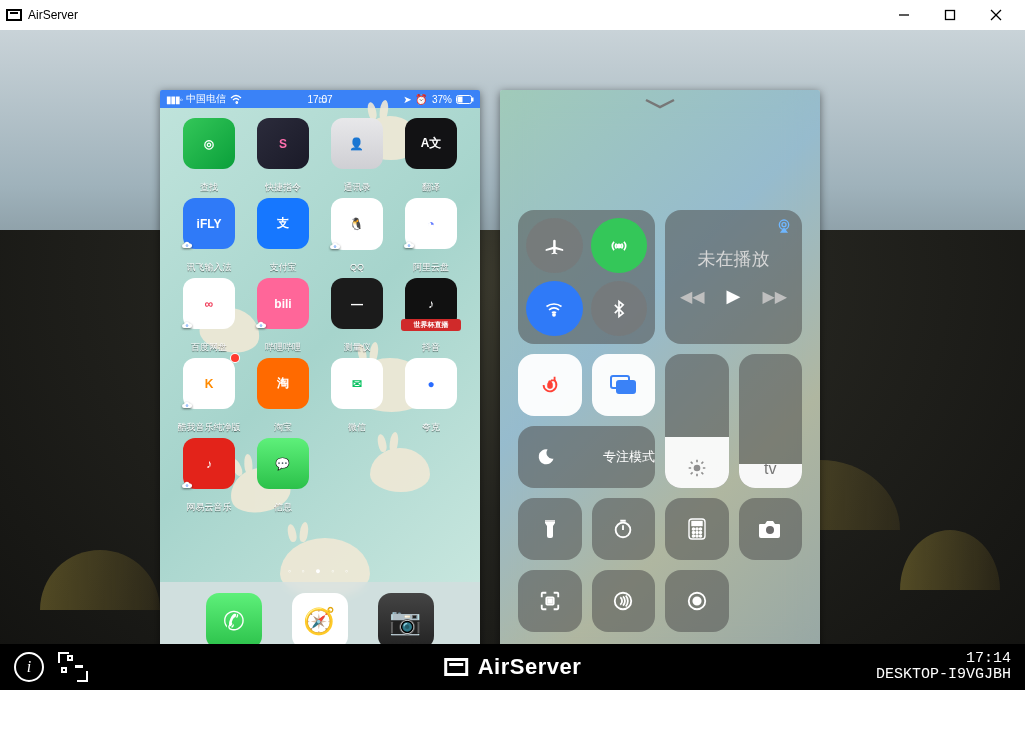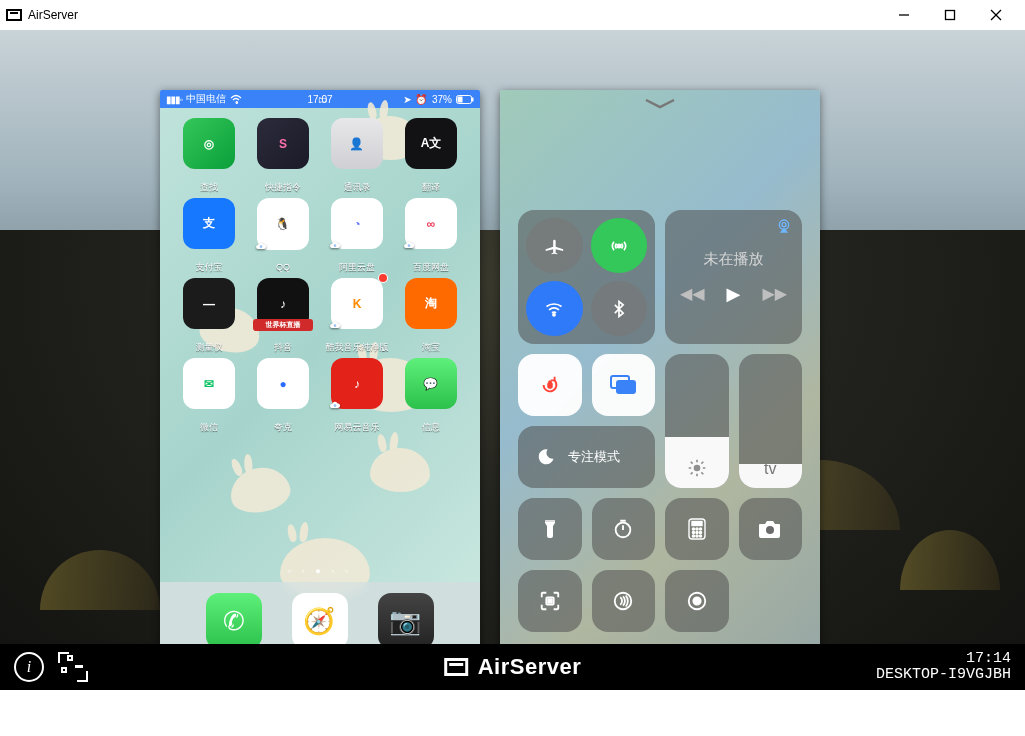--- a/index.html
+++ b/index.html
@@ -158,20 +158,29 @@
         </div>
         <div class="appcell">
           <div class="appicon" style="background: linear-gradient(rgb(232, 232, 234), rgb(207, 207, 212)); color: rgb(136, 136, 136);">👤</div>
           <div class="applabel">通讯录</div>
         </div>
         <div class="appcell">
           <div class="appicon" style="background: rgb(18, 18, 20);">A文</div>
           <div class="applabel">翻译</div>
         </div>
         <div class="appcell">
+          <div class="appicon" style="background: rgb(47, 122, 248);">iFLY<span class="cloud">
+              <svg viewBox="0 0 24 24" fill="#fff">
+                <path d="M6 18a4 4 0 010-8 6 6 0 0111.3-1A4.5 4.5 0 0118 18H6z"></path>
+                <path d="M12 10v5m0 0l-2-2m2 2l2-2" stroke="#3a82f7" stroke-width="1.4" fill="none"></path>
+              </svg>
+            </span></div>
+          <div class="applabel">讯飞输入法</div>
+        </div>
+        <div class="appcell">
           <div class="appicon" style="background: rgb(22, 119, 255);">支</div>
           <div class="applabel">支付宝</div>
         </div>
         <div class="appcell">
           <div class="appicon" style="background: rgb(255, 255, 255); color: rgb(0, 0, 0);">🐧<span class="cloud">
               <svg viewBox="0 0 24 24" fill="#fff">
                 <path d="M6 18a4 4 0 010-8 6 6 0 0111.3-1A4.5 4.5 0 0118 18H6z"></path>
                 <path d="M12 10v5m0 0l-2-2m2 2l2-2" stroke="#3a82f7" stroke-width="1.4" fill="none"></path>
               </svg>
             </span></div>
@@ -187,20 +196,29 @@
           <div class="applabel">阿里云盘</div>
         </div>
         <div class="appcell">
           <div class="appicon" style="background: rgb(255, 255, 255); color: rgb(239, 62, 91);">∞<span class="cloud">
               <svg viewBox="0 0 24 24" fill="#fff">
                 <path d="M6 18a4 4 0 010-8 6 6 0 0111.3-1A4.5 4.5 0 0118 18H6z"></path>
                 <path d="M12 10v5m0 0l-2-2m2 2l2-2" stroke="#3a82f7" stroke-width="1.4" fill="none"></path>
               </svg>
             </span></div>
           <div class="applabel">百度网盘</div>
+        </div>
+        <div class="appcell">
+          <div class="appicon" style="background: rgb(255, 102, 153);">bili<span class="cloud">
+              <svg viewBox="0 0 24 24" fill="#fff">
+                <path d="M6 18a4 4 0 010-8 6 6 0 0111.3-1A4.5 4.5 0 0118 18H6z"></path>
+                <path d="M12 10v5m0 0l-2-2m2 2l2-2" stroke="#3a82f7" stroke-width="1.4" fill="none"></path>
+              </svg>
+            </span></div>
+          <div class="applabel">哔哩哔哩</div>
         </div>
         <div class="appcell">
           <div class="appicon" style="background: rgb(27, 27, 27);">—</div>
           <div class="applabel">测量仪</div>
         </div>
         <div class="appcell">
           <div class="appicon" style="background: rgb(17, 17, 17);">♪<span class="cloud">
               <svg viewBox="0 0 24 24" fill="#fff">
                 <path d="M6 18a4 4 0 010-8 6 6 0 0111.3-1A4.5 4.5 0 0118 18H6z"></path>
                 <path d="M12 10v5m0 0l-2-2m2 2l2-2" stroke="#3a82f7" stroke-width="1.4" fill="none"></path>
@@ -291,21 +309,21 @@
       </div>
 
       <div class="tile span2c span2r" style="flex-direction:column; gap:14px;">
         <div style="position:absolute; top:8px; right:10px;">
           <svg width="16" height="16" viewBox="0 0 24 24" fill="none" stroke="#6fb7ff" stroke-width="2">
               <circle cx="12" cy="10" r="7"></circle>
               <circle cx="12" cy="10" r="3"></circle>
               <path d="M8 21l4-5 4 5z" fill="#6fb7ff"></path>
             </svg>
         </div>
-        <div style="color:#d6d6d6; font-size:15px;">未在播放</div>
+        <div style="color:#d6d6d6; font-size:18px;">未在播放</div>
         <div style="display:flex; gap:22px; align-items:center; color:#bfbfbf;">
           <span>◀◀</span>
           <span style="color:#fff; font-size:18px;">▶</span>
           <span>▶▶</span>
         </div>
       </div>
 
       <div class="tile white">
         <svg width="22" height="22" viewBox="0 0 24 24" fill="none" stroke="#ff4136" stroke-width="2">
             <path d="M5 12a7 7 0 1012-5"></path>
@@ -340,21 +358,21 @@
         </div>
       </div>
 
       <div class="slider span2r">
         <div class="fill" id="volfill" style="height: 18%;"></div>
         <div class="glyph" style="font-size:16px; color:#777;">
           <span>tv</span>
         </div>
       </div>
 
-      <div class="tile span2c" style="justify-content:flex-start; padding-left:18px; gap:12px;">
+      <div class="tile span2c" style="justify-content:space-between; padding-left:18px; gap:12px;">
         <span>
           <svg width="20" height="20" viewBox="0 0 24 24" fill="#fff">
               <path d="M14 3a9 9 0 107 11 7 7 0 01-7-11z"></path>
             </svg>
         </span>
         <span style="font-size:13px;">专注模式</span>
       </div>
 
       <div class="tile">
         <svg width="18" height="22" viewBox="0 0 18 22" fill="#fff">

